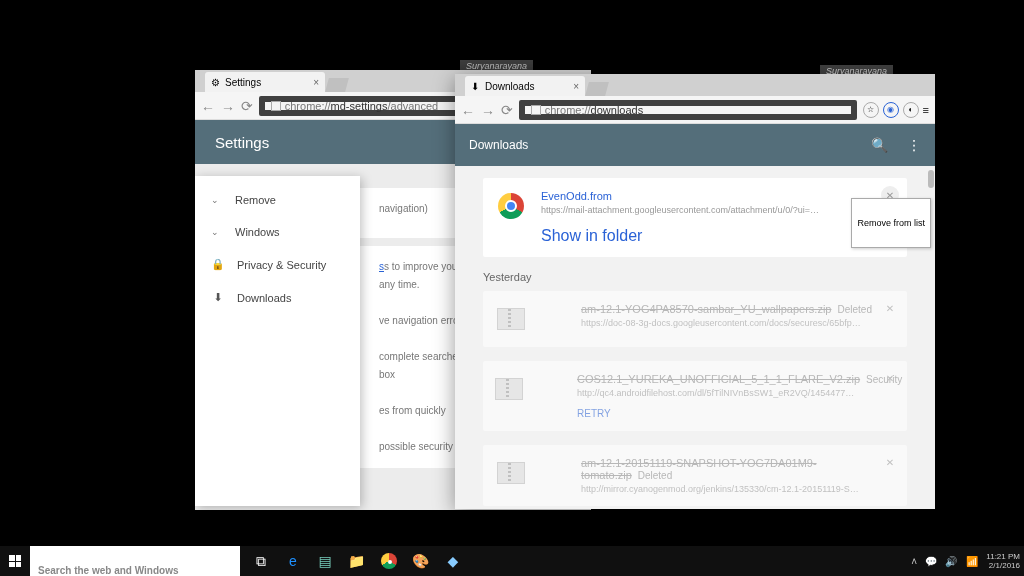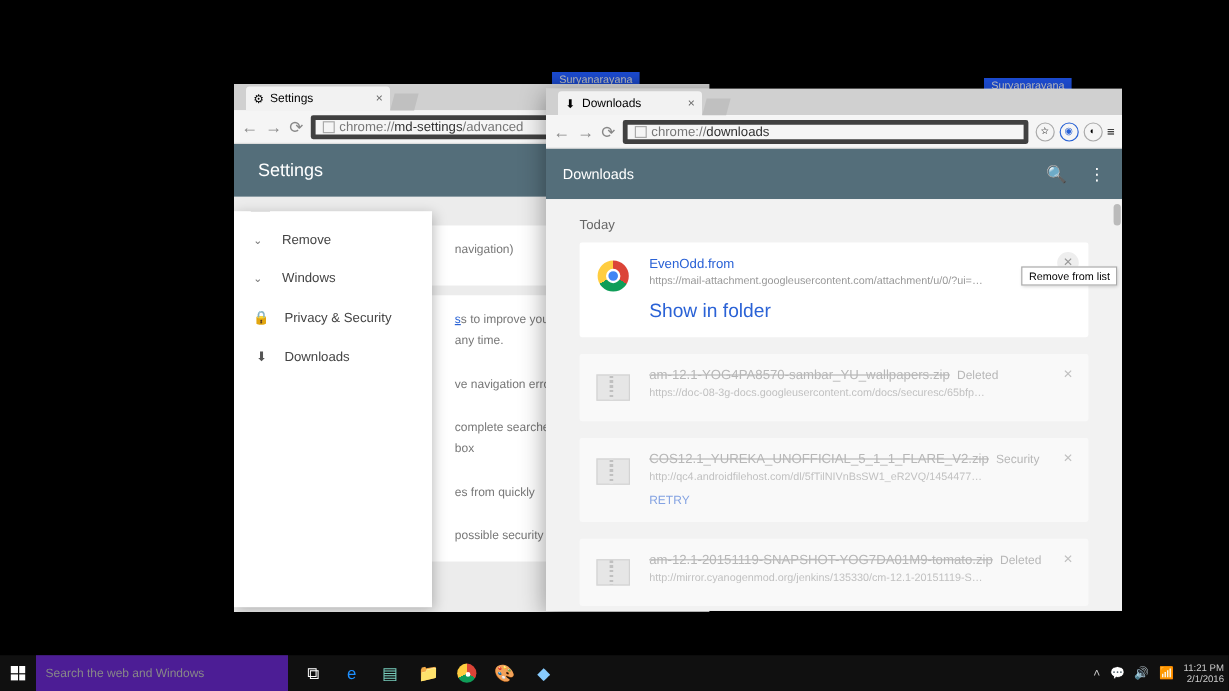--- a/index.html
+++ b/index.html
@@ -4,37 +4,37 @@
 <style>
 * { margin:0; padding:0; box-sizing:border-box; font-family:"Segoe UI",Arial,sans-serif; }
 body { width:1024px; height:576px; background:#000; overflow:hidden; position:relative; }
 
 
 .win { position:absolute; background:#fff; box-shadow:0 4px 20px rgba(0,0,0,.4); }
 .win-settings { left:195px; top:70px; width:396px; height:440px; }
 .win-downloads { left:455px; top:74px; width:480px; height:435px; }
 
 
-.titlelabel { position:absolute; background:#1d4ed8; color:#ccc; font-size:9px; padding:1px 6px; }
+.titlelabel { position:absolute; background:#404040; color:#ccc; font-size:9px; padding:1px 6px;font-style:italic; }
 .tl1 { left:460px; top:60px; }
 .tl2 { left:820px; top:65px; }
 .winctrls { position:absolute; right:2px; top:0; display:flex; gap:2px; }
 .winctrls span { width:22px; height:16px; text-align:center; font-size:10px; line-height:16px; cursor:default; }
 
 
 .tabstrip { height:22px; background:#d0d0d0; display:flex; align-items:flex-end; padding-left:10px; }
 .tab { background:#f2f2f2; height:20px; width:120px; font-size:10px; display:flex; align-items:center; padding:0 6px; border-radius:3px 3px 0 0; position:relative; }
 .tab .ticon { width:10px; height:10px; margin-right:4px; }
 .tab .close { margin-left:auto; font-size:10px; color:#666; }
 .newtab { width:20px; height:14px; margin-left:2px; background:#c0c0c0; transform:skewX(-15deg); }
 
 
 .addrbar { height:28px; background:#f5f5f5; border-bottom:1px solid #ddd; display:flex; align-items:center; padding:0 6px; gap:6px; font-size:11px; }
 .navbtn { color:#888; font-size:14px; }
-.addr { flex:1; border:4px solid #404040; border-radius:2px; height:20px; display:flex; align-items:center; padding:0 6px; color:#777; }
+.addr { flex:1; border:6px solid #404040; border-radius:2px; height:20px; display:flex; align-items:center; padding:0 6px; color:#777; }
 .addr .file { width:10px; height:10px; border:1px solid #aaa; margin-right:4px; }
 .addr b { color:#333; font-weight:normal; }
 .addricons { display:flex; gap:4px; align-items:center; }
 .aicon { width:16px; height:16px; border-radius:50%; border:1px solid #aaa; font-size:8px; display:flex;align-items:center;justify-content:center; }
 
 
 .bluehdr { height:44px; background:#546e7a; color:#fff; font-size:15px; display:flex; align-items:center; padding:0 20px; }
 .bluehdr.downloads { justify-content:space-between; height:42px; font-size:12px; padding:0 14px; }
 .bluehdr .ri { display:flex; gap:18px; color:#fff; font-size:14px; }
 
@@ -48,44 +48,44 @@
 
 .sidemenu { position:absolute; left:0; top:12px; width:165px; height:330px; background:#fff; box-shadow:2px 2px 10px rgba(0,0,0,.25); padding-top:8px; }
 .sidemenu .item { display:flex; align-items:center; gap:12px; padding:10px 16px; font-size:11px; color:#444; }
 .chev { font-size:9px; color:#777; width:12px; }
 .sicon { width:14px; text-align:center; color:#555; }
 
 
 .dl-body { height:calc(100% - 92px); background:#f2f2f2; padding:12px 28px; overflow:hidden; position:relative;}
 .sect { font-size:11px; color:#666; margin:4px 0 8px; }
 .dlcard { background:#fff; border-radius:2px; margin-bottom:14px; padding:12px; display:flex; position:relative; }
-.dlcard.faded { opacity:.55; }
+.dlcard.faded { opacity:.55;gap:40px; }
 .dlicon { width:32px; height:32px; margin-right:14px; display:flex;align-items:center;justify-content:center;}
 .chromeball { width:26px;height:26px;border-radius:50%;background:conic-gradient(#db4437 0 120deg,#0f9d58 120deg 240deg,#ffcd40 240deg 360deg);position:relative;}
 .chromeball:after{content:"";position:absolute;inset:7px;background:#4285f4;border-radius:50%;border:2px solid #fff;}
 .zipbox{width:28px;height:22px;background:#ddd;border:1px solid #bbb;position:relative;}
 .zipbox:before{content:"";position:absolute;left:10px;top:0;width:3px;height:100%;background:repeating-linear-gradient(#999 0 2px,#ddd 2px 4px);}
 .dlinfo { flex:1; font-size:10px; }
 .fname { color:#2a62d6; font-size:11px; }
 .fname.struck { text-decoration:line-through; color:#888; }
 .status { color:#888; margin-left:6px; }
 .furl { color:#999; font-size:9px; margin-top:3px; overflow:hidden; text-overflow:ellipsis; white-space:nowrap; max-width:280px; }
 .sif { color:#2a62d6; font-size:16px; margin-top:12px; display:inline-block; }
 .retry { color:#2a62d6; font-size:10px; margin-top:10px; display:inline-block; }
 .xbtn { position:absolute; right:8px; top:8px; width:18px;height:18px;border-radius:50%;background:#eee;color:#999;font-size:10px;display:flex;align-items:center;justify-content:center;}
 .xbtn.plain { background:transparent; }
-.tooltip { position:absolute; background:#fff; border:1px solid #aaa; font-size:9px; padding:2px 5px; right:-24px; top:20px; white-space:nowrap; box-shadow:1px 1px 3px rgba(0,0,0,.2);text-align:right;}
+.tooltip { position:absolute; background:#fff; border:1px solid #aaa; font-size:9px; padding:19px 5px; right:-24px; top:20px; white-space:nowrap; box-shadow:1px 1px 3px rgba(0,0,0,.2);text-align:right;}
 .scrollthumb { position:absolute; right:1px; top:4px; width:6px; height:18px; background:#bbb; border-radius:3px;}
 
 
 .taskbar { position:absolute; left:0; bottom:0; width:100%; height:30px; background:#101010; display:flex; align-items:center; color:#fff; font-size:10px; }
 .start { width:30px; height:30px; display:flex;align-items:center;justify-content:center;}
 .wingrid { width:12px;height:12px;display:grid;grid-template:1fr 1fr/1fr 1fr;gap:1px;}
 .wingrid span{background:#fff;}
-.search { flex:0 0 210px; height:30px; background:#4c1d95; color:#888; display:flex;align-items:center;padding:0 8px;}
+.search { flex:0 0 210px; height:30px; background:#ffffff; color:#888; display:flex;align-items:flex-end;padding:0 8px;font-weight:bold;}
 .tasks { display:flex; gap:2px; margin-left:6px; }
 .ticon2 { width:30px; height:30px; display:flex;align-items:center;justify-content:center; font-size:14px;}
 .tray { margin-left:auto; display:flex; align-items:center; gap:8px; padding-right:4px; color:#ccc;}
 .clock { font-size:8px; text-align:right; line-height:9px; }
 </style>
 </head>
 <body>
 
 <div class="titlelabel tl1">Suryanarayana</div>
 <div class="titlelabel tl2">Suryanarayana</div>
@@ -181,34 +181,34 @@
   </div>
   <div class="bluehdr downloads">
     <span>Downloads</span>
     <div class="ri">
       <span>🔍</span>
       <span>⋮</span>
     </div>
   </div>
   <div class="dl-body">
     <div class="scrollthumb"></div>
-    <div class="sect">Today</div>
     <div class="dlcard">
       <div class="dlicon">
           <div class="chromeball"></div>
         </div>
       <div class="dlinfo">
         <span class="fname">EvenOdd.from</span>
         <div class="furl">https://mail-attachment.googleusercontent.com/attachment/u/0/?ui=2&amp;ik=5b2…</div>
         <span class="sif">Show in folder</span>
       </div>
       <div class="xbtn">✕</div>
       <div class="tooltip">Remove from list</div>
     </div>
 
+    <div class="sect">Yesterday</div>
 
     <div class="dlcard faded">
       <div class="dlicon">
           <div class="zipbox"></div>
         </div>
       <div class="dlinfo">
         <span class="fname struck">am-12.1-YOG4PA8570-sambar_YU_wallpapers.zip</span><span class="status">Deleted</span>
         <div class="furl">https://doc-08-3g-docs.googleusercontent.com/docs/securesc/65bfpolia0pr7l…</div>
       </div>
       <div class="xbtn plain">✕</div>

